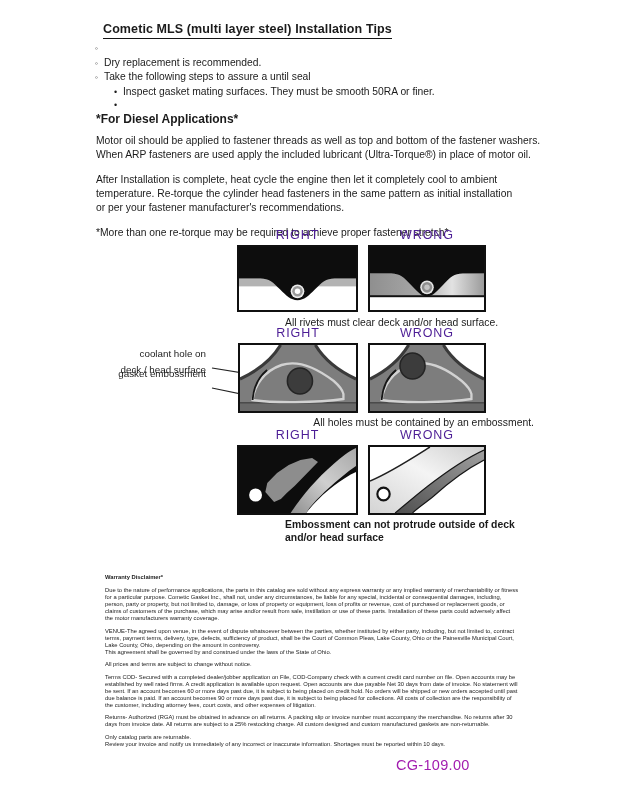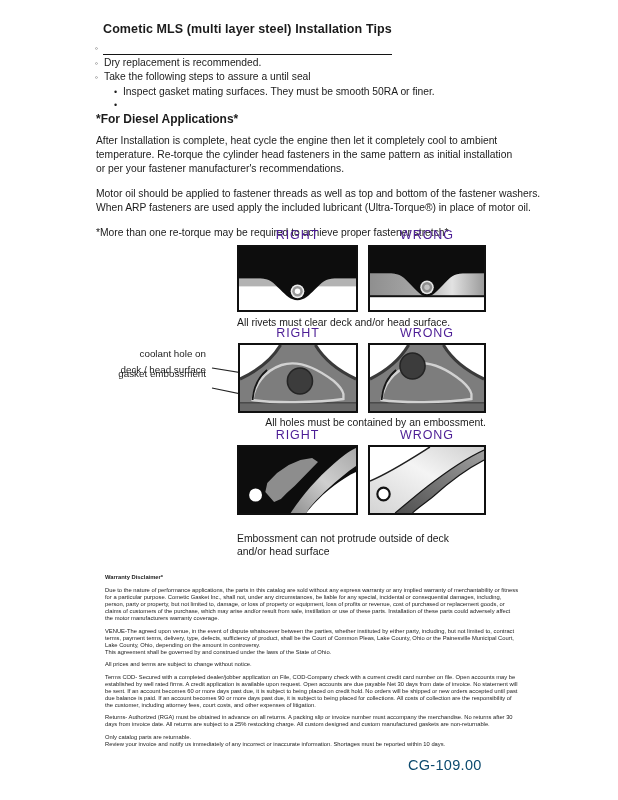--- a/index.html
+++ b/index.html
@@ -7,50 +7,50 @@
     width:618px;height:800px;background:#ffffff;overflow:hidden;position:relative;
     font-family:"Liberation Sans","DejaVu Sans",sans-serif;color:#1b1b1b;
     -webkit-font-smoothing:antialiased;
   }
   .abs{position:absolute;}
   .pre{white-space:pre-line;}
 
   
   .title{
     left:103px;top:22px;font-size:12.5px;font-weight:700;
-    border-bottom:1.6px solid #141414;padding-bottom:18px;letter-spacing:.1px;
+    border-bottom:1.6px solid #141414;padding-bottom:2px;letter-spacing:.1px;
   }
   .tips{left:95px;top:42px;width:480px;font-size:10.3px;line-height:13.6px;}
   .tip-row{display:flex;align-items:baseline;}
   .b-ico{width:9px;font-size:8px;flex:0 0 auto;color:#1b1b1b;}
   .subtips{margin-left:19px;}
   .subtips .b-ico{font-size:9px;width:9px;}
 
   
   .diesel{left:96px;top:112px;width:475px;font-size:10.3px;line-height:14px;}
   .diesel h2{font-size:12px;font-weight:700;margin:0 0 8px 0;}
   .diesel p{margin:0 0 11px 0;}
 
   
   .dlabel{
     text-align:center;font-size:12.5px;font-weight:400;letter-spacing:.9px;color:#4c1d95;
   }
   .dbox{
     border:2px solid #101010;background:#fff;box-sizing:border-box;
   }
   .dbox svg{display:block;width:100%;height:100%;}
-  .caption{font-size:10.4px;line-height:13px;color:#1b1b1b;}
+  .caption{font-size:10.4px;line-height:13px;color:#1b1b1b;margin-left:48px;}
   .annot{font-size:9.8px;line-height:16px;text-align:right;color:#1b1b1b;}
 
   
   .fineprint{left:105px;top:574px;width:414px;font-size:5.8px;line-height:7px;color:#222;}
   .fineprint .fp-h{font-weight:700;margin:0 0 6px 0;}
   .fineprint p{margin:0 0 5.5px 0;}
 
-  .pagenum{left:408px;top:757px;font-size:14.5px;letter-spacing:.3px;color:#0c4a6e;}
+  .pagenum{left:396px;top:757px;font-size:14.5px;letter-spacing:.3px;color:#a21caf;}
 </style>
 </head>
 <body>
 
 <div class="abs title">Cometic MLS (multi layer steel) Installation Tips</div>
 
 <div class="abs tips">
   <div class="tip-row">
     <span class="b-ico">◦</span>
   </div>
@@ -68,25 +68,25 @@
       <span>Inspect gasket mating surfaces.  They must be smooth 50RA or finer.</span>
     </div>
     <div class="tip-row">
       <span class="b-ico">•</span>
     </div>
   </div>
 </div>
 
 <div class="abs diesel">
   <h2>*For Diesel Applications*</h2>
+  <p class="pre">Motor oil should be applied to fastener threads as well as top and bottom of the fastener washers.
+When ARP fasteners are used apply the included lubricant (Ultra-Torque®) in place of motor oil.</p>
   <p class="pre">After Installation is complete, heat cycle the engine then let it completely cool to ambient
 temperature. Re-torque the cylinder head fasteners in the same pattern as initial installation
 or per your fastener manufacturer's recommendations.</p>
-  <p class="pre">Motor oil should be applied to fastener threads as well as top and bottom of the fastener washers.
-When ARP fasteners are used apply the included lubricant (Ultra-Torque®) in place of motor oil.</p>
   <p>*More than one re-torque may be required to achieve proper fastener stretch*</p>
 </div>
 
 <div class="abs dlabel" style="left:237px;top:228px;width:121px;">RIGHT</div>
 <div class="abs dlabel" style="left:368px;top:228px;width:118px;">WRONG</div>
 
 <div class="abs dbox" style="left:237px;top:245px;width:121px;height:67px;">
   <svg viewBox="0 0 120 64" preserveAspectRatio="none" aria-hidden="true">
     <rect x="0" y="0" width="120" height="64" fill="#ffffff"></rect>
     <rect x="0" y="32" width="120" height="8" fill="#b3b3b3"></rect>
@@ -199,21 +199,21 @@
     <rect x="0" y="0" width="118" height="66" fill="#ffffff"></rect>
     <path d="M0,34 C22,25 44,11 62,0 L118,0 L118,7 C94,18 70,33 48,50 C40,57 32,63 26,66 L0,66 Z" fill="url(#wg)"></path>
     <path d="M0,34 C22,25 44,11 62,0" fill="none" stroke="#1f1f1f" stroke-width="1.6"></path>
     <path d="M26,66 C36,58 48,48 60,39 C80,24 100,11 118,3 L118,13 C100,22 82,35 66,49 C56,57 48,62 44,66 Z" fill="url(#dg)"></path>
     <path d="M26,66 C36,58 48,48 60,39 C80,24 100,11 118,3" fill="none" stroke="#161616" stroke-width="1.2"></path>
     <path d="M44,66 C48,62 56,57 66,49 C82,35 100,22 118,13" fill="none" stroke="#161616" stroke-width="1.2"></path>
     <circle cx="14" cy="47" r="6.4" fill="#ffffff" stroke="#131313" stroke-width="2.2"></circle>
   </svg>
 </div>
 
-<div class="abs caption pre" style="left:237px;top:532px;">Embossment can not protrude outside of deck
+<div class="abs caption pre" style="left:237px;top:518px;font-weight:bold;">Embossment can not protrude outside of deck
 and/or head surface</div>
 
 <div class="abs fineprint">
   <p class="fp-h">Warranty Disclaimer*</p>
   <p>Due to the nature of performance applications, the parts in this catalog are sold without any express warranty or any implied warranty of merchantability or fitness for a particular purpose.  Cometic Gasket Inc., shall not, under any circumstances, be liable for any special, incidental or consequential damages, including, person, party or property, but not limited to, damage, or loss of property or equipment, loss of profits or revenue, cost of purchased or replacement goods, or claims of customers of the purchase, which may arise and/or result from sale, instillation or use of these parts.  Installation of these parts could adversely affect the motor manufacturers warranty coverage.</p>
   <p class="pre">VENUE-The agreed upon venue, in the event of dispute whatsoever between the parties, whether instituted by either party, including, but not limited to, contract terms, payment terms, delivery, type, defects, sufficiency of product, shall be the Court of Common Pleas, Lake County, Ohio or the Painesville Municipal Court, Lake County, Ohio, depending on the amount in controversy.
 This agreement shall be governed by and construed under the laws of the State of Ohio.</p>
   <p>All prices and terms are subject to change without notice.</p>
   <p>Terms COD- Secured with a completed dealer/jobber application on File, COD-Company check with a current credit card number on file.  Open accounts may be established by well rated firms.  A credit application is available upon request.  Open accounts are due payable Net 30 days from date of invoice.  No statement will be sent.  If an account becomes 60 or more days past due, it is subject to being placed on credit hold.  No orders will be shipped or new orders accepted until past due balance is paid.  If an account becomes 90 or more days past due, it is subject to being placed for collections.  All costs of collection are the responsibility of the customer, including attorney fees, court costs, and other expenses of litigation.</p>
   <p>Returns- Authorized (RGA) must be obtained in advance on all returns.  A packing slip or invoice number must accompany the merchandise.  No returns after 30 days from invoice date.  All returns are subject to a 25% restocking charge.  All custom designed and custom manufactured gaskets are non-returnable.</p>

